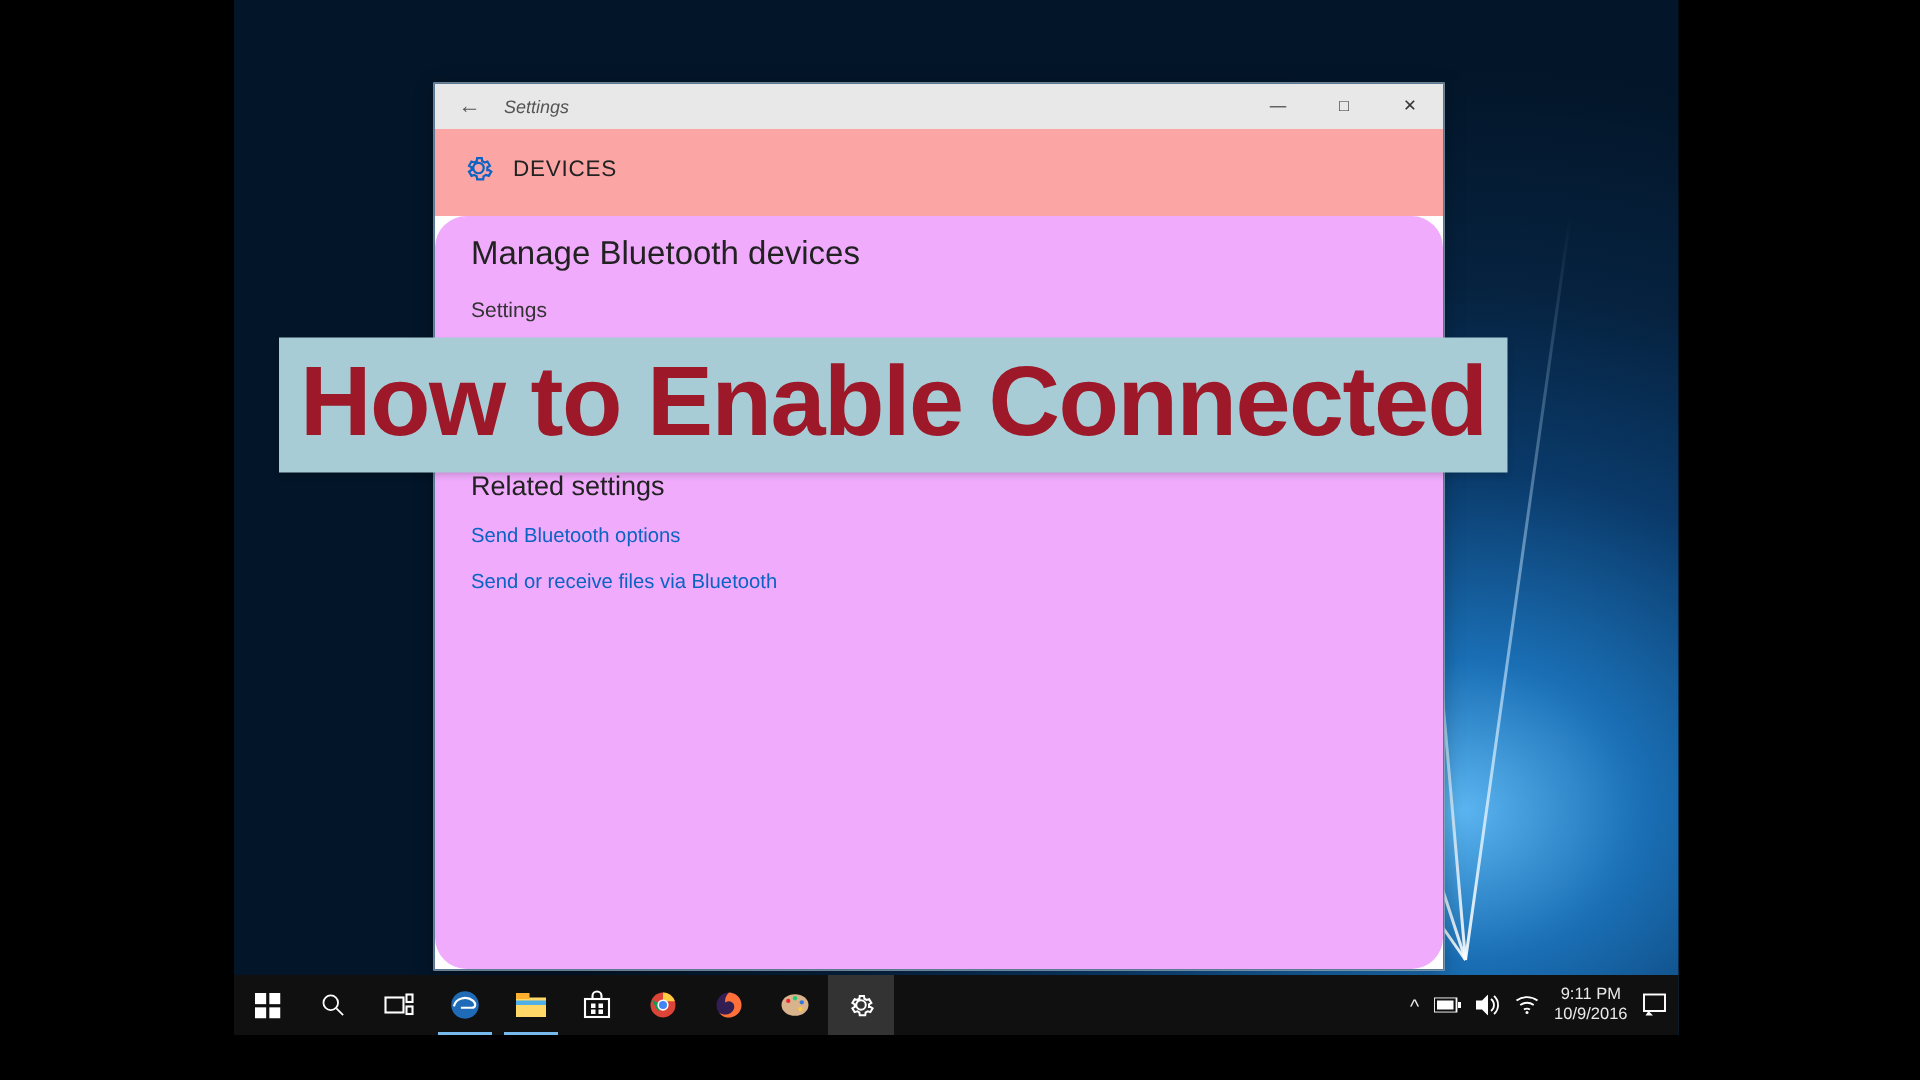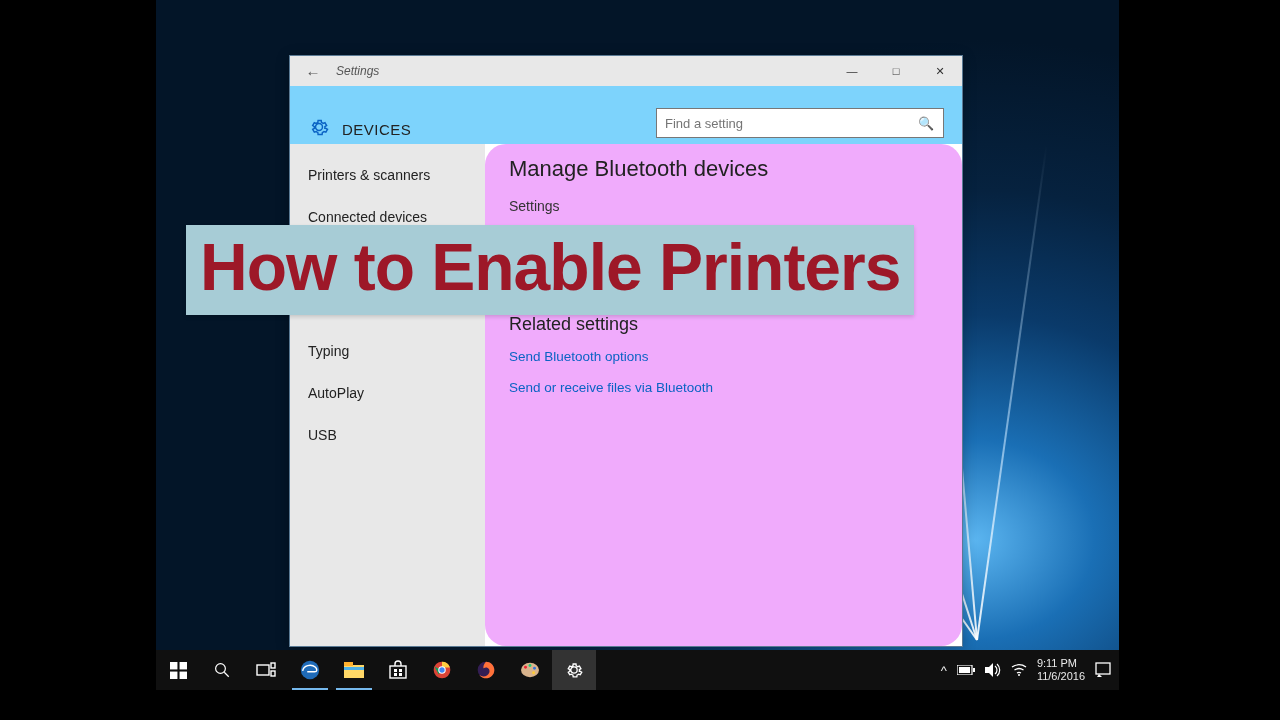--- a/index.html
+++ b/index.html
@@ -39,22 +39,22 @@
   .titlebar .back {
     width: 46px; text-align: center; font-size: 15px; line-height: 30px;
   }
   .titlebar .title { flex: 0 0 auto; font-style: italic; }
   .titlebar .spacer { flex: 1; }
   .titlebar .winbtn {
     width: 44px; height: 30px; text-align: center; line-height: 30px;
     font-size: 11px; color: #333;
   }
   .header {
-    height: 58px; background: #7dd3fc;
-    display: flex; align-items: flex-end;
+    height: 58px; background: #fca5a5;
+    display: flex; align-items: center;
     padding: 0 18px 6px 18px;
     gap: 12px;
   }
   .gear {
     width: 22px; height: 22px; color: #0b63c4; flex: 0 0 auto;
   }
   .devices-label {
     font-size: 15px; color: #222; letter-spacing: 0.5px;
   }
   .searchbox {
@@ -118,21 +118,21 @@
     position: relative;
   }
   .tb-item.active { background: #333; }
   .tb-underline::after {
     content: ""; position: absolute; bottom: 0; left: 4px; right: 4px; height: 2px; background: #76b9ed;
   }
   .tray {
     margin-left: auto; display: flex; align-items: center; gap: 10px;
     padding-right: 8px; font-size: 11px; color: #eaeaea;
   }
-  .tray .col { text-align: left; line-height: 13px; }
+  .tray .col { text-align: center; line-height: 13px; }
   .tray .ic { font-size: 13px; }
   .letterbox-bottom { position: absolute; left:0; right:0; bottom:0; height:30px; background:#000; }
 
   svg { display: block; }
 </style>
 </head>
 <body>
 
 <div class="desktop">
   <div class="light-ray" style="left:820px; bottom:80px; transform: rotate(-35deg);"></div>
@@ -149,46 +149,35 @@
     <div class="winbtn">—</div>
     <div class="winbtn">□</div>
     <div class="winbtn">✕</div>
   </div>
 
   <div class="header">
     <svg class="gear" viewBox="0 0 24 24">
       <path fill="none" stroke="currentColor" stroke-width="1.6" d="M12 8.2a3.8 3.8 0 1 0 0 7.6 3.8 3.8 0 0 0 0-7.6zM19.4 13.5l1.9 1.1-1.8 3.1-2.1-.7a7.6 7.6 0 0 1-1.7 1l-.3 2.2H11l-.3-2.2a7.6 7.6 0 0 1-1.7-1l-2.1.7-1.8-3.1 1.9-1.1a7.7 7.7 0 0 1 0-2l-1.9-1.1 1.8-3.1 2.1.7a7.6 7.6 0 0 1 1.7-1L11 4.8h3.4l.3 2.2a7.6 7.6 0 0 1 1.7 1l2.1-.7 1.8 3.1-1.9 1.1a7.7 7.7 0 0 1 0 2z"></path>
     </svg>
     <div class="devices-label">DEVICES</div>
-    <div class="searchbox">
-      <input type="text" placeholder="Find a setting" style="">
-      <span class="sicon">🔍</span>
-    </div>
   </div>
 
   <div class="body">
-    <div class="sidebar">
-      <div class="side-item">Printers &amp; scanners</div>
-      <div class="side-item">Connected devices</div>
-      <div class="side-item" style="margin-top:92px">Typing</div>
-      <div class="side-item">AutoPlay</div>
-      <div class="side-item">USB</div>
-    </div>
     <div class="main">
       <div class="h1">Manage Bluetooth devices</div>
       <div class="lbl">Settings</div>
       <div class="h2">Related settings</div>
       <a class="link">Send Bluetooth options</a>
       <a class="link">Send or receive files via Bluetooth</a>
     </div>
   </div>
 </div>
 
 <div class="banner">
-  <div class="txt">How to Enable Printers</div>
+  <div class="txt">How to Enable Connected</div>
 </div>
 
 <div class="taskbar">
   <div class="tb-item">
     <svg width="17" height="17" viewBox="0 0 16 16">
       <rect x="0" y="0" width="7" height="7" fill="#fff"></rect>
         <rect x="9" y="0" width="7" height="7" fill="#fff"></rect>
       <rect x="0" y="9" width="7" height="7" fill="#fff"></rect>
         <rect x="9" y="9" width="7" height="7" fill="#fff"></rect>
     </svg>
@@ -275,21 +264,21 @@
         </svg>
     </span>
     <span class="ic">
       <svg width="16" height="12" viewBox="0 0 16 12">
           <path d="M1 3a12 12 0 0 1 14 0M3.5 6a8 8 0 0 1 9 0M6 9a4 4 0 0 1 4 0" fill="none" stroke="#fff" stroke-width="1.3"></path>
           <circle cx="8" cy="11" r="1" fill="#fff"></circle>
         </svg>
     </span>
     <div class="col">
       <div>9:11 PM</div>
-      <div>11/6/2016</div>
+      <div>10/9/2016</div>
     </div>
     <span class="ic">
       <svg width="16" height="16" viewBox="0 0 16 16">
           <rect x="1" y="1" width="14" height="11" fill="none" stroke="#fff" stroke-width="1.3"></rect>
           <path d="M4 12l-2 3h5z" fill="#fff"></path>
         </svg>
     </span>
   </div>
 </div>
 

